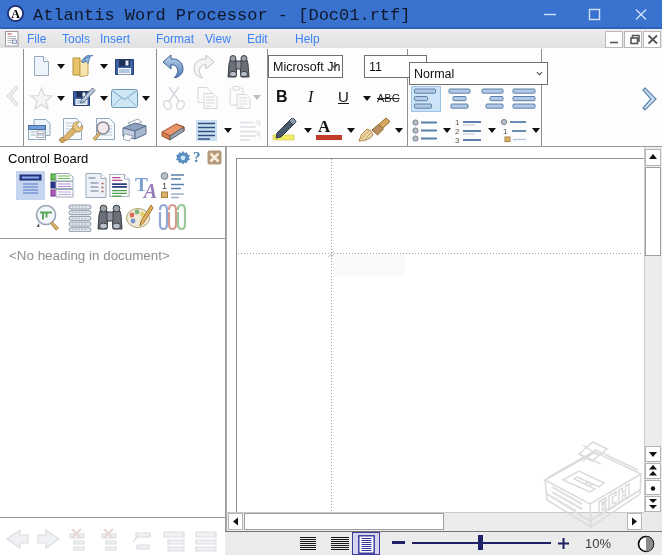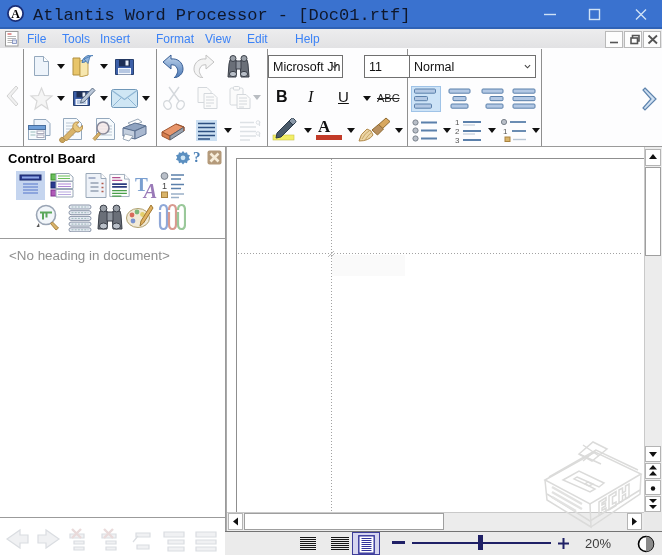--- a/index.html
+++ b/index.html
@@ -15,21 +15,21 @@
   
   #toolbar { left:0; top:48px; width:662px; height:99px; background:#fdfdfe; border-bottom:1px solid #9a9a9a; }
   .vdiv { position:absolute; top:49px; width:1px; height:97px; background:#8f8f8f; }
   .combo { position:absolute; height:23px; background:#fff; border:1px solid #707070; font-size:12.5px; color:#111; }
   .combo span { position:absolute; left:4px; top:4px; white-space:nowrap; overflow:hidden; }
   .cchev { position:absolute; right:4px; top:7px; width:7px; height:7px; }
   .darr { position:absolute; width:0; height:0; border-left:4px solid transparent; border-right:4px solid transparent; border-top:5px solid #111; }
   .garr { position:absolute; width:0; height:0; border-left:4px solid transparent; border-right:4px solid transparent; border-top:5px solid #b9bdc2; }
   
   #leftpanel { left:0; top:147px; width:226px; height:408px; background:#fff; border-right:1px solid #9a9a9a; }
-  #cb-title { left:8px; top:151px; font-size:13px; font-weight:bold; color:#000; }
+  #cb-title { left:8px; top:151px; font-size:13px; font-weight:normal; color:#000; }
   #cb-div { left:0; top:238px; width:225px; height:1px; background:#9b9b9b; }
   #cb-nohead { left:9px; top:248px; font-size:13.4px; color:#909090; }
   #cb-botdiv { left:0; top:517px; width:225px; height:1px; background:#9b9b9b; }
   
   #docarea { left:227px; top:147px; width:435px; height:385px; background:#fff; }
   #page-l { left:236px; top:158px; width:1px; height:354px; background:#8f8f8f; }
   #page-t { left:236px; top:158px; width:426px; height:1px; background:#8f8f8f; }
   .dotv { left:331px; top:159px; width:1px; height:353px; background-image:linear-gradient(#a2a2a2 1px, transparent 1px); background-size:1px 3px; }
   .doth { left:238px; top:253px; width:404px; height:1px; background-image:linear-gradient(90deg,#a2a2a2 1px, transparent 1px); background-size:3px 1px; }
   
@@ -328,21 +328,21 @@
     <svg class="cchev" viewBox="0 0 8 8">
       <path d="M1 2.5 L4 5.5 L7 2.5" fill="none" stroke="#444" stroke-width="1.2"></path>
     </svg>
   </div>
   <div class="combo" style="left:364px;top:55px;width:63px">
     <span>11</span>
     <svg class="cchev" viewBox="0 0 8 8">
       <path d="M1 2.5 L4 5.5 L7 2.5" fill="none" stroke="#444" stroke-width="1.2"></path>
     </svg>
   </div>
-  <div class="combo" style="left:409px;top:55px;width:127px">
+  <div class="combo" style="left:409px;top:62px;width:139px">
     <span>Normal</span>
     <svg class="cchev" viewBox="0 0 8 8">
       <path d="M1 2.5 L4 5.5 L7 2.5" fill="none" stroke="#444" stroke-width="1.2"></path>
     </svg>
   </div>
 
   
   <div class="abs" id="leftpanel"></div>
   <span class="abs" id="cb-title">Control Board</span>
   <div class="abs" id="cb-div"></div>
@@ -526,21 +526,21 @@
     <path d="M3.5 3.5 h10 M3.5 5.5 h10 M3.5 7.5 h10 M3.5 9.5 h10 M3.5 11.5 h10 M3.5 13.5 h10 M3.5 15.5 h10" stroke="#33339a" stroke-width="1"></path>
   </svg>
   <svg class="abs" style="left:392px;top:541px" width="14" height="4" viewBox="0 0 14 4">
     <rect width="13" height="3" fill="#1f2066"></rect>
   </svg>
   <div class="abs" id="zoom-track"></div>
   <div class="abs" id="zoom-thumb"></div>
   <svg class="abs" style="left:557px;top:537px" width="13" height="13" viewBox="0 0 13 13">
     <path d="M6.5 1 V12 M1 6.5 H12" stroke="#1f2066" stroke-width="2"></path>
   </svg>
-  <span class="abs" id="pct">20%</span>
+  <span class="abs" id="pct">10%</span>
   <svg class="abs" style="left:637px;top:535px" width="18" height="18" viewBox="0 0 18 18">
     <circle cx="9" cy="9" r="7.5" fill="#fff" stroke="#000" stroke-width="1.6"></circle>
     <path d="M9 1.5 A7.5 7.5 0 0 1 9 16.5 Z" fill="#8a8a8a"></path>
   </svg>
 
   
   <svg class="abs" style="left:541px;top:436px" width="104" height="95" viewBox="0 0 104 95">
     <g fill="none" stroke="#dbdbda" stroke-width="1.5">
 
       <path d="M4 44 L54 16 L100 38 L49 68 Z"></path>

